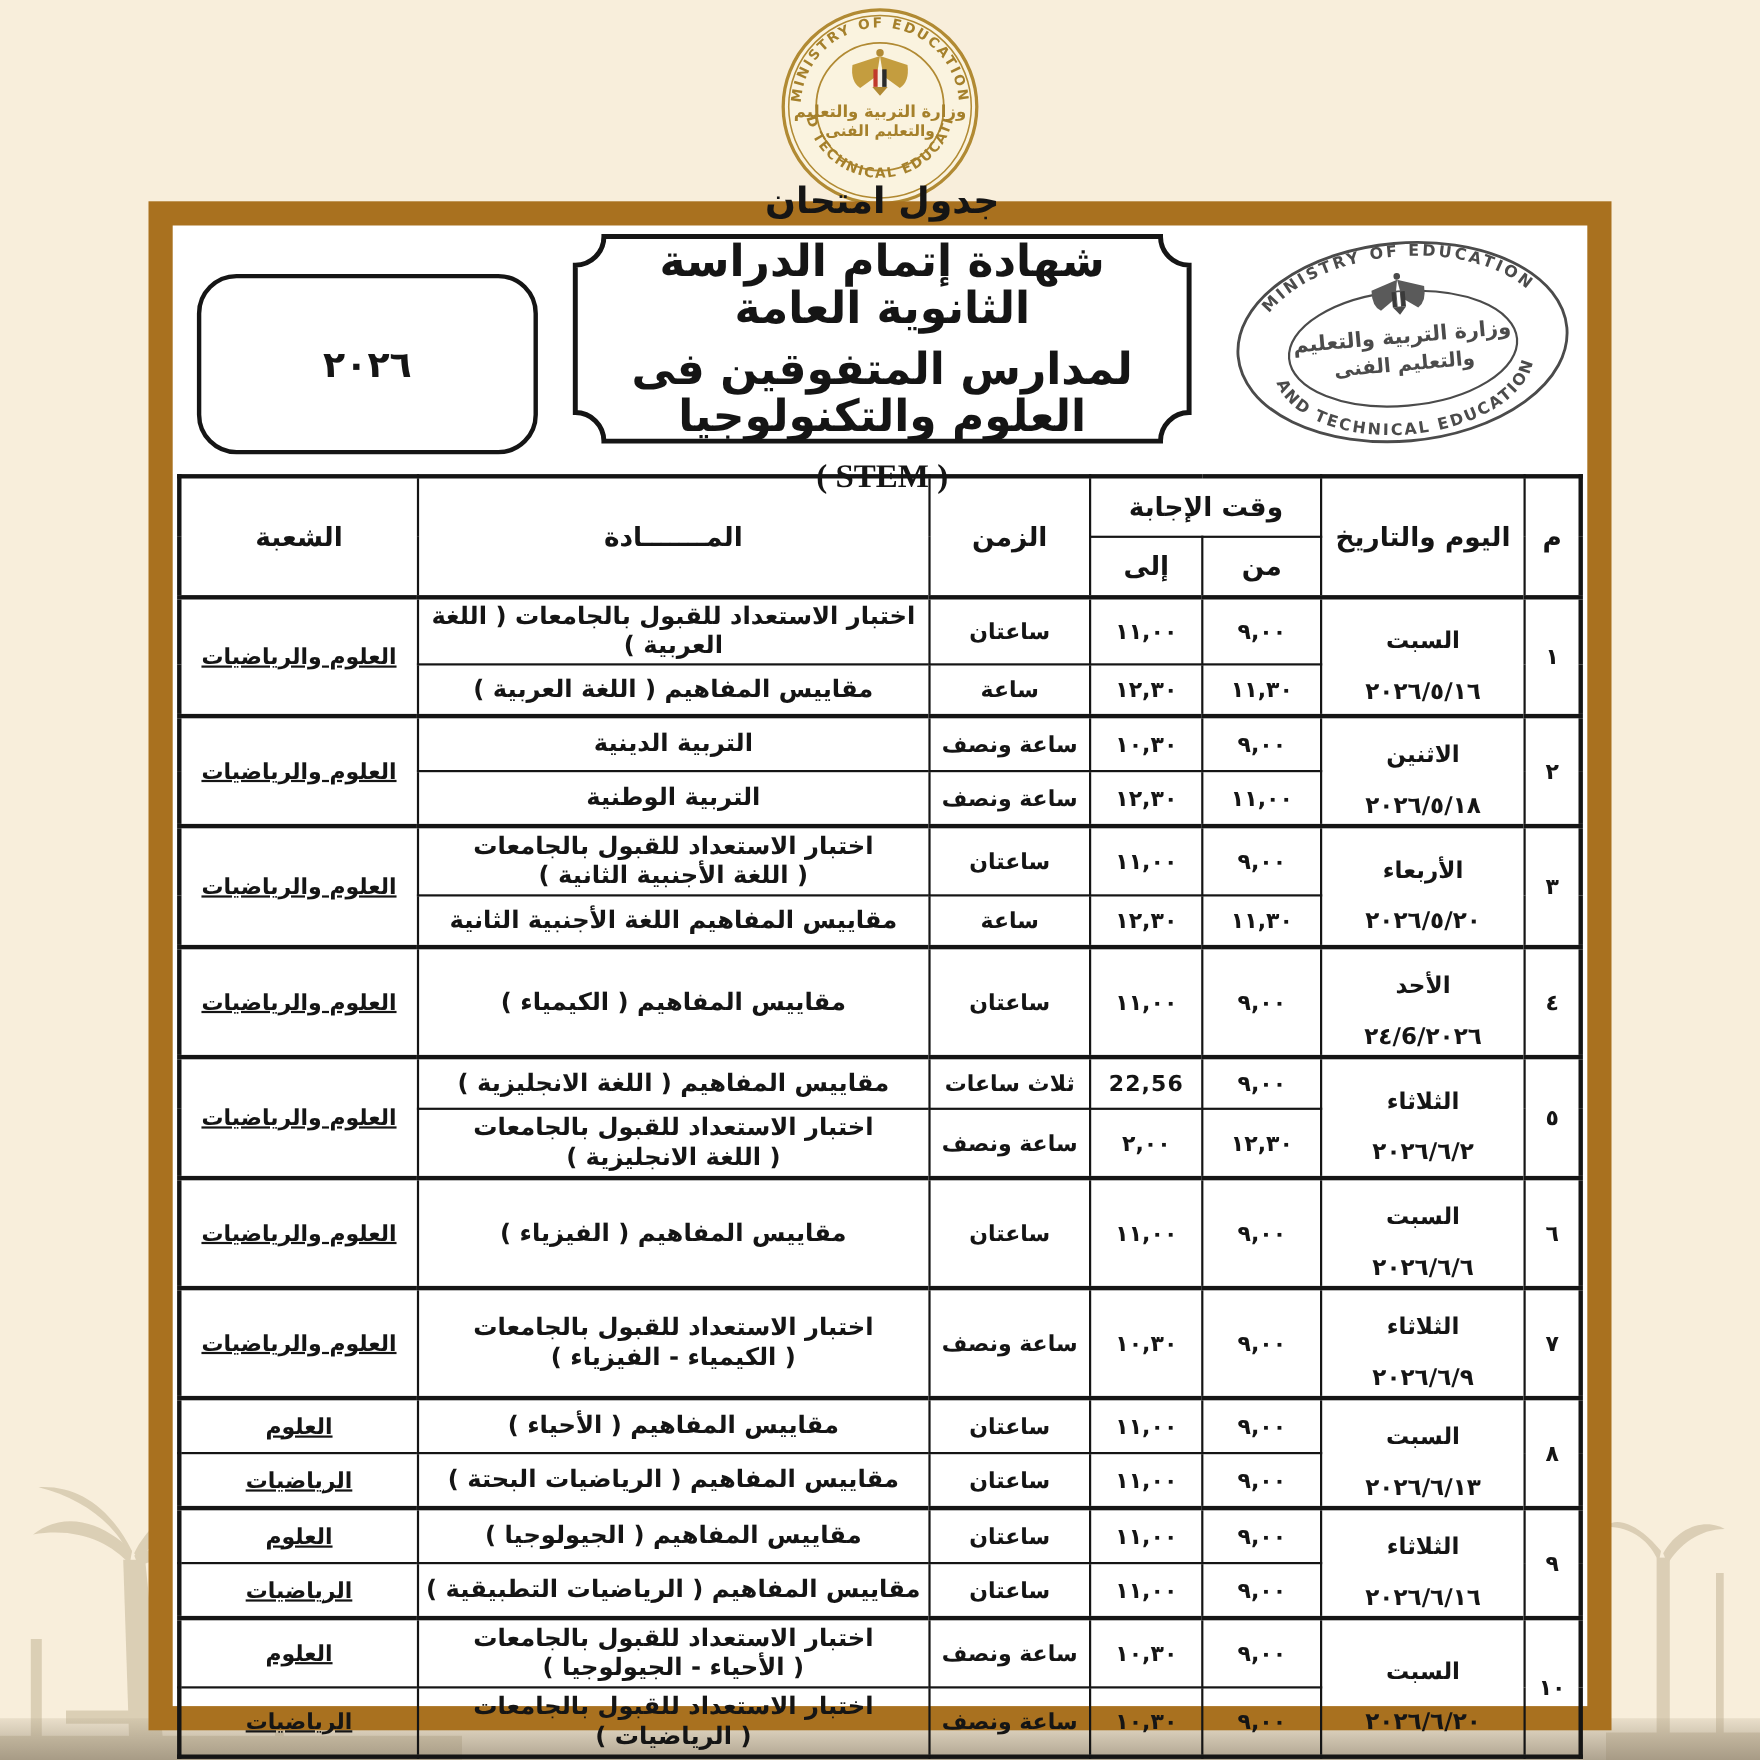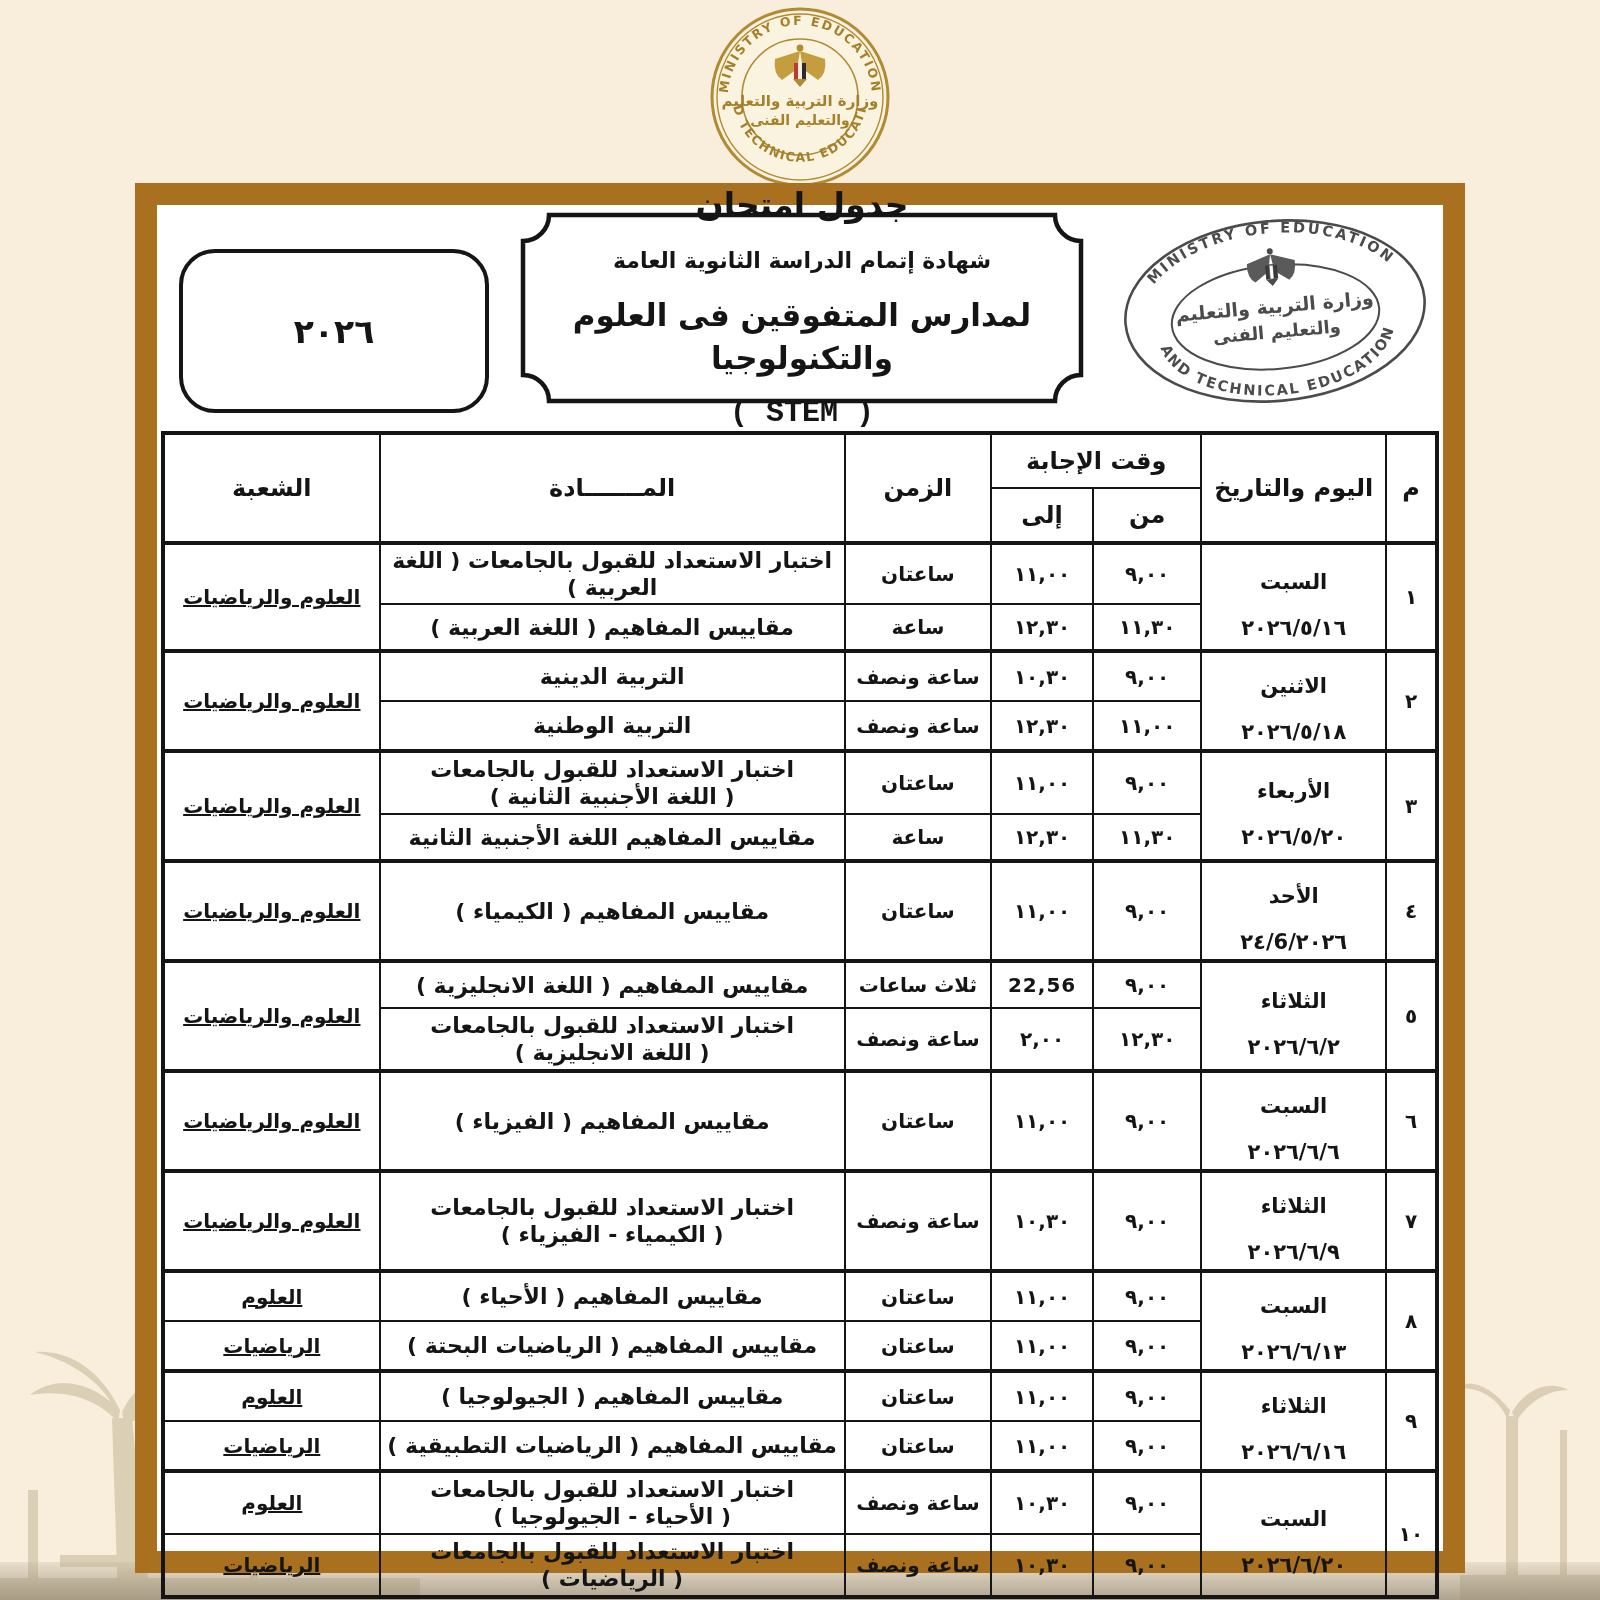--- a/index.html
+++ b/index.html
@@ -38,23 +38,23 @@
     font-weight:bold; }
   .session-box .l1 { font-size:36px; }
   .session-box .l2 { font-size:33px; }
 
   .title-plaque { position:absolute; left:362px; top:6px; width:566px; height:194px; }
   .title-plaque > svg { position:absolute; inset:0; }
   .plaque-text { position:absolute; inset:10px 24px; display:flex; flex-direction:column;
     justify-content:center; align-items:center; text-align:center; font-weight:bold;
     direction:rtl;gap:12px; }
   .plaque-text .t1 { font-size:33px; line-height:44px; }
-  .plaque-text .t2 { font-size:22px; line-height:43px; }
-  .plaque-text .t3 { font-size:31px; line-height:43px; }
-  .plaque-text .t4 { font-size:30px; line-height:42px; font-family:Liberation Mono, monospace; direction:ltr; }
+  .plaque-text .t2 { font-size:40px; line-height:43px; }
+  .plaque-text .t3 { font-size:40px; line-height:43px; }
+  .plaque-text .t4 { font-size:30px; line-height:42px; font-family:Liberation Serif, serif; direction:ltr; }
 
   .doc-seal { position:absolute; left:962px; top:12px; width:312px; height:188px;
     transform:rotate(-5deg); }
   .doc-seal .ar { position:absolute; left:0; width:100%; text-align:center;
     color:#4b4b4b; font-weight:bold; }
   .doc-seal .ar1 { top:78px; font-size:19px; }
   .doc-seal .ar2 { top:104px; font-size:18px; }
 
   
   table.schedule { width:calc(100% - 8px); margin:0 auto; border-collapse:collapse;

